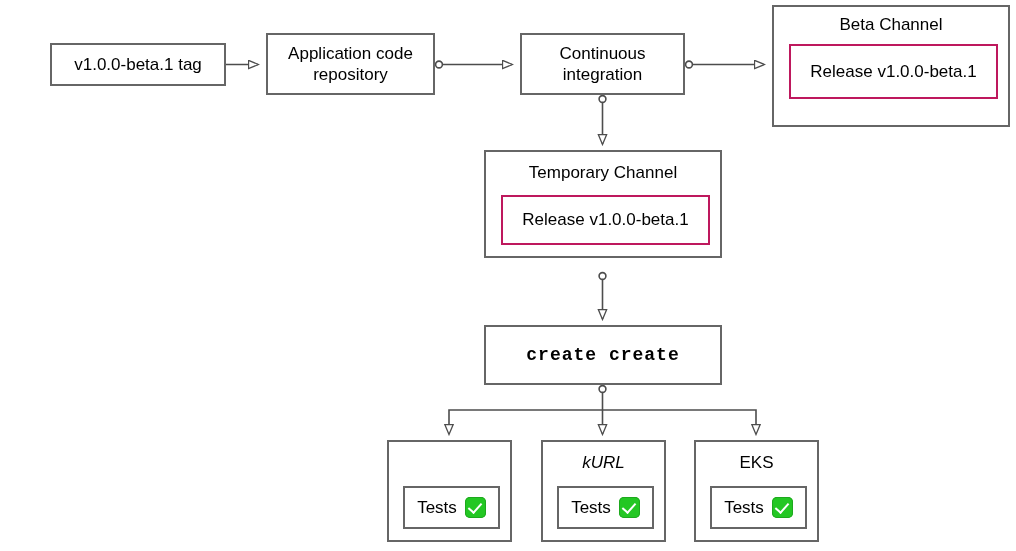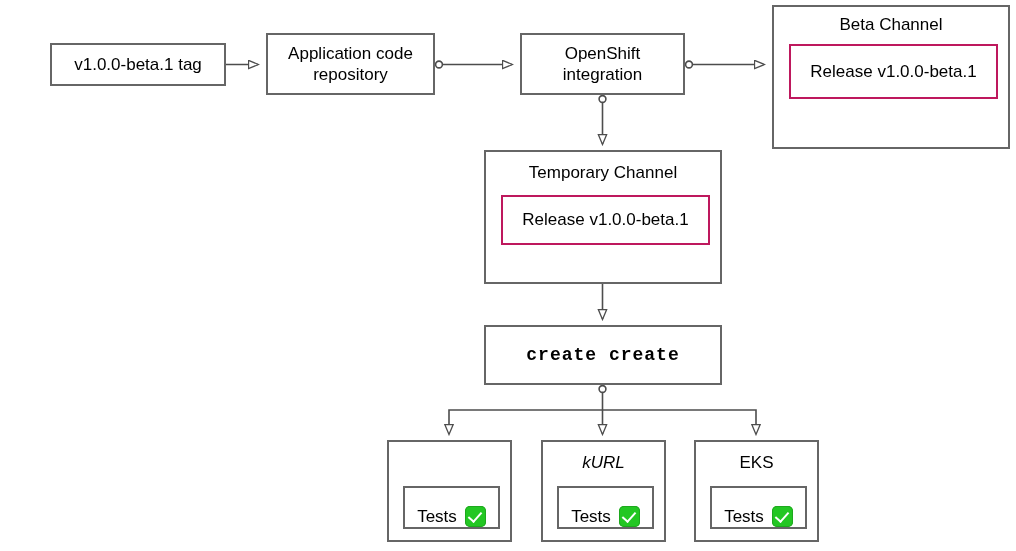--- a/index.html
+++ b/index.html
@@ -70,21 +70,21 @@
     color: #000000;
     font-family: "Liberation Sans", sans-serif;
     font-size: 17px;
   }
   .tests-box {
     position: absolute;
     box-sizing: border-box;
     background: #ffffff;
     border: 2px solid #666666;
     display: flex;
-    align-items: flex-end;
+    align-items: center;
     justify-content: center;
     gap: 8px;
     color: #000000;
     font-family: "Liberation Sans", sans-serif;
     font-size: 17px;
   }
   .check-emoji {
     display: inline-block;
     width: 21px;
     height: 21px;
@@ -147,31 +147,31 @@
 
   <div class="node" style="left:6px; top:43px; width:176px; height:43px;margin-left:44px;">
     <span>v1.0.0-beta.1 tag</span>
   </div>
 
   <div class="node" style="left:266px; top:33px; width:169px; height:62px; padding:5px 10px;">
     <span>Application code repository</span>
   </div>
 
   <div class="node" style="left:520px; top:33px; width:165px; height:62px; padding:0 10px;">
-    <span>OpenShift integration</span>
-  </div>
-
-  <div class="container-node" style="left:772px; top:5px; width:238px; height:144px;">
+    <span>Continuous integration</span>
+  </div>
+
+  <div class="container-node" style="left:772px; top:5px; width:238px; height:122px;">
     <div class="container-title" style="top:8px;">Beta Channel</div>
     <div class="inner-box" style="left:15px; top:37px; width:209px; height:55px;">
       <span>Release v1.0.0-beta.1</span>
     </div>
   </div>
 
-  <div class="container-node" style="left:484px; top:150px; width:238px; height:134px;">
+  <div class="container-node" style="left:484px; top:150px; width:238px; height:108px;">
     <div class="container-title" style="top:11px;">Temporary Channel</div>
     <div class="inner-box" style="left:15px; top:43px; width:209px; height:50px;">
       <span>Release v1.0.0-beta.1</span>
     </div>
   </div>
 
   <div class="node mono" style="left:484px; top:325px; width:238px; height:60px;">
     <span>create create</span>
   </div>
 

